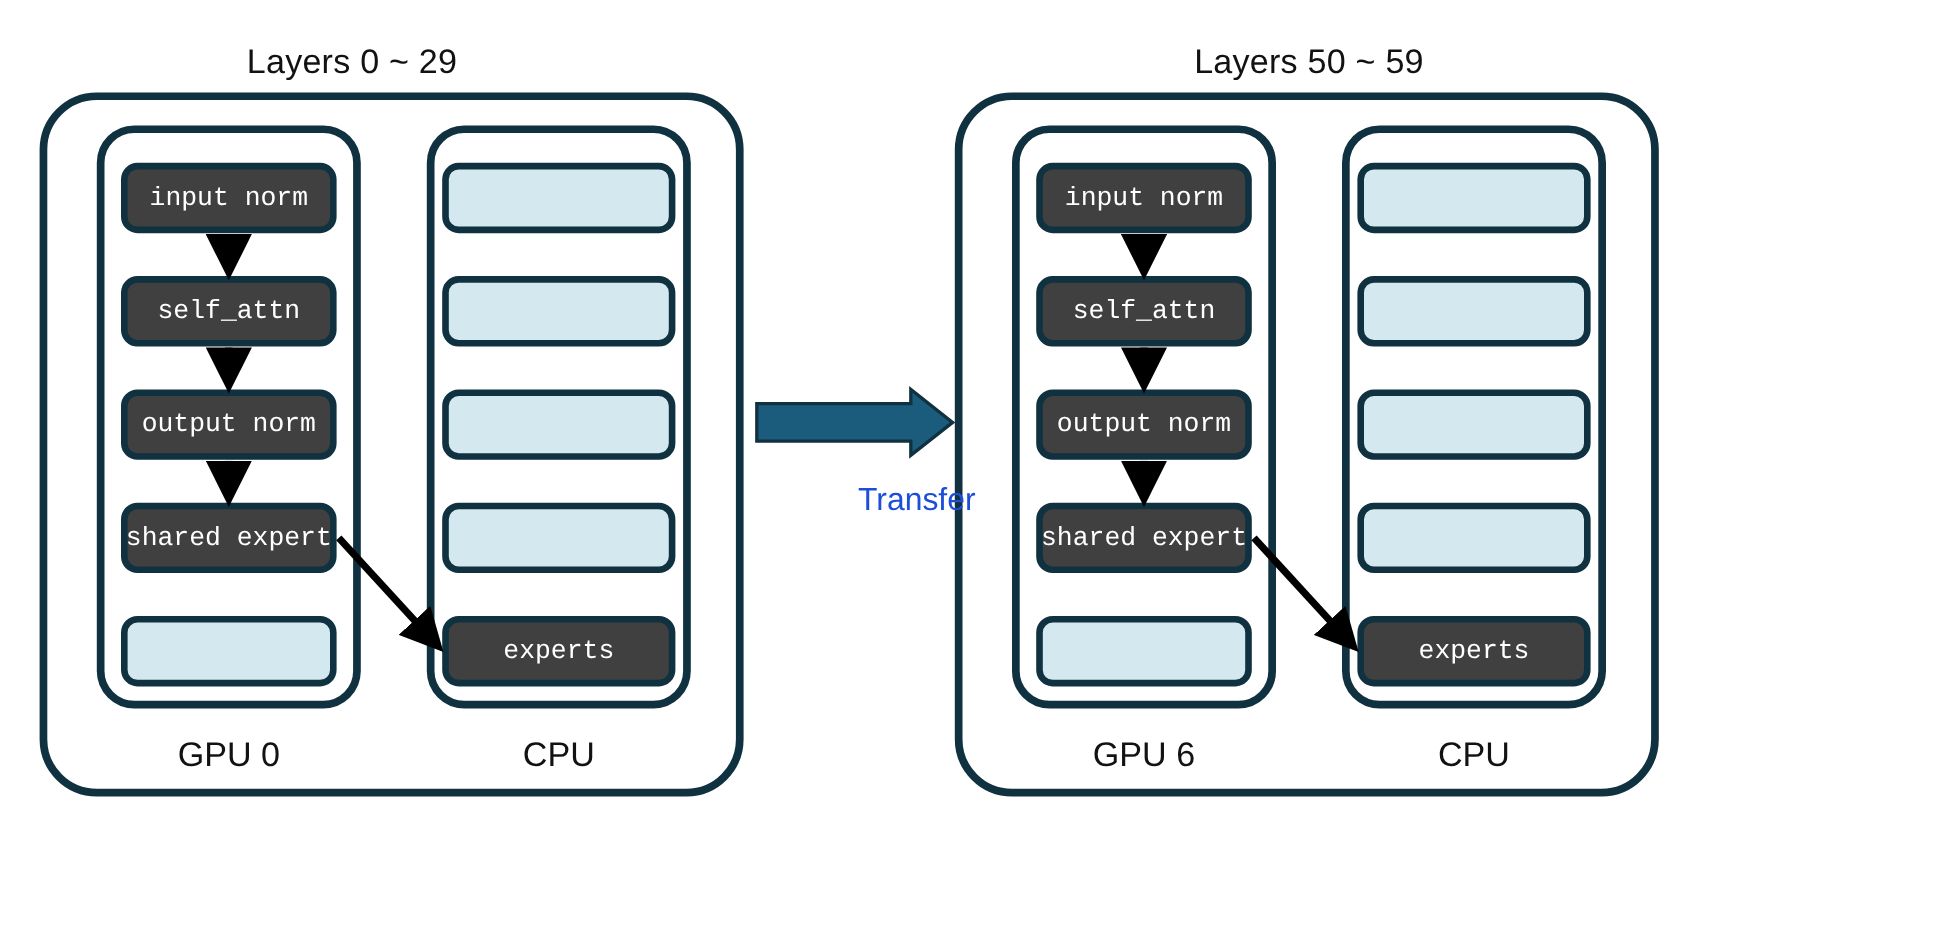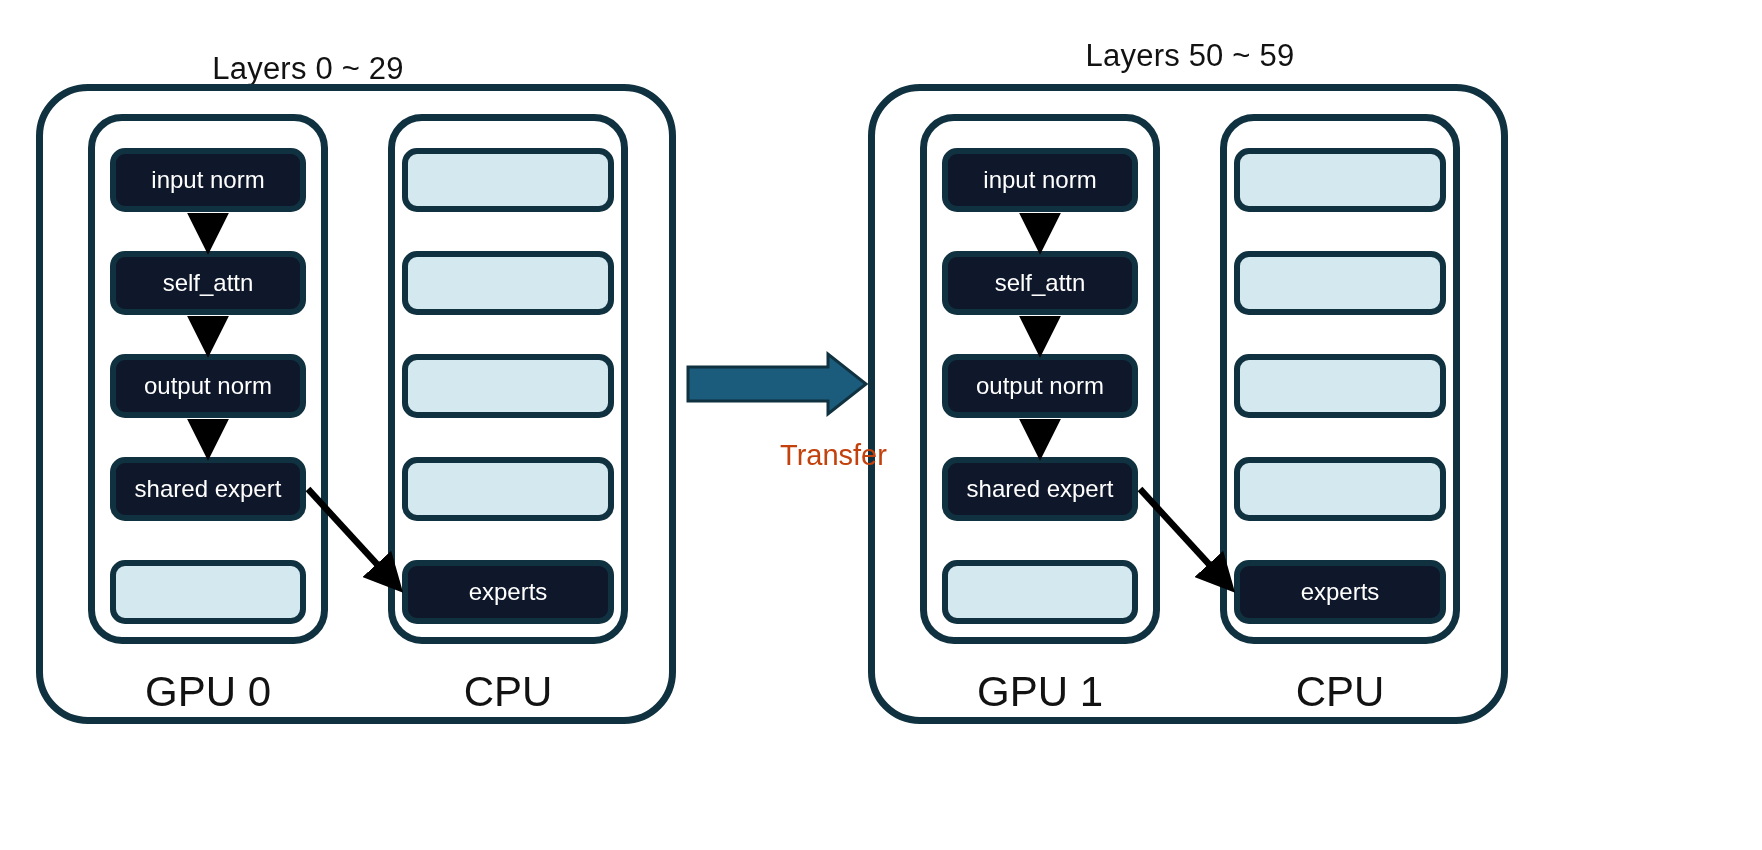--- a/index.html
+++ b/index.html
@@ -46,70 +46,71 @@
     border: 7px solid #10313f;
     border-radius: 34px;
     background: #ffffff;
     display: flex;
     flex-direction: column;
     align-items: center;
   }
   .column-label {
     position: absolute;
     text-align: center;
-    font-size: 42px;
+    font-size: 31px;
     color: #121212;
     white-space: nowrap;
   }
 
   
   .block {
     position: absolute;
     box-sizing: border-box;
     border: 6px solid #10313f;
     border-radius: 15px;
     display: flex;
     align-items: center;
     justify-content: center;
     font-size: 24px;
     color: #ffffff;
     white-space: nowrap;
   }
   .block.active {
-    background: #0f172a;
+    background: #404040;
+    font-family: Liberation Mono, monospace;
   }
   .block.idle {
     background: #d4e8ef;
   }
 
   
   #arrows {
     position: absolute;
     left: 0;
     top: 0;
     width: 1762px;
     height: 850px;
     pointer-events: none;
   }
 
   .transfer-label {
     position: absolute;
     font-size: 29px;
-    color: #c2410c;
+    color: #1d4ed8;
     line-height: 1.28;
     text-align: left;
     white-space: pre-line;
   }
 </style>
 </head>
 <body>
 
 <div id="stage">
 
-  <div class="panel-title" style="left:28px; top:38px; width:560px;margin-top:13px;">Layers 0 ~ 29</div>
+  <div class="panel-title" style="left:40px; top:38px; width:560px;">Layers 0 ~ 29</div>
 
   <div class="panel" style="left:36px; top:84px; width:640px; height:640px;">
   </div>
 
   <div class="column" style="left:88px; top:114px; width:240px; height:530px;"></div>
   <div class="column-label" style="left:88px; top:668px; width:240px;">GPU 0</div>
 
   <div class="block active" style="left:110px; top:148px; width:196px; height:64px;">
     <span>input norm</span>
   </div>
@@ -144,21 +145,21 @@
   <div class="block active" style="left:402px; top:560px; width:212px; height:64px;">
     <span>experts</span>
   </div>
 
   <div class="panel-title" style="left:910px; top:38px; width:560px;">Layers 50 ~ 59</div>
 
   <div class="panel" style="left:868px; top:84px; width:640px; height:640px;">
   </div>
 
   <div class="column" style="left:920px; top:114px; width:240px; height:530px;"></div>
-  <div class="column-label" style="left:920px; top:668px; width:240px;">GPU 1</div>
+  <div class="column-label" style="left:920px; top:668px; width:240px;">GPU 6</div>
 
   <div class="block active" style="left:942px; top:148px; width:196px; height:64px;">
     <span>input norm</span>
   </div>
   <div class="block active" style="left:942px; top:251px; width:196px; height:64px;">
     <span>self_attn</span>
   </div>
   <div class="block active" style="left:942px; top:354px; width:196px; height:64px;">
     <span>output norm</span>
   </div>

